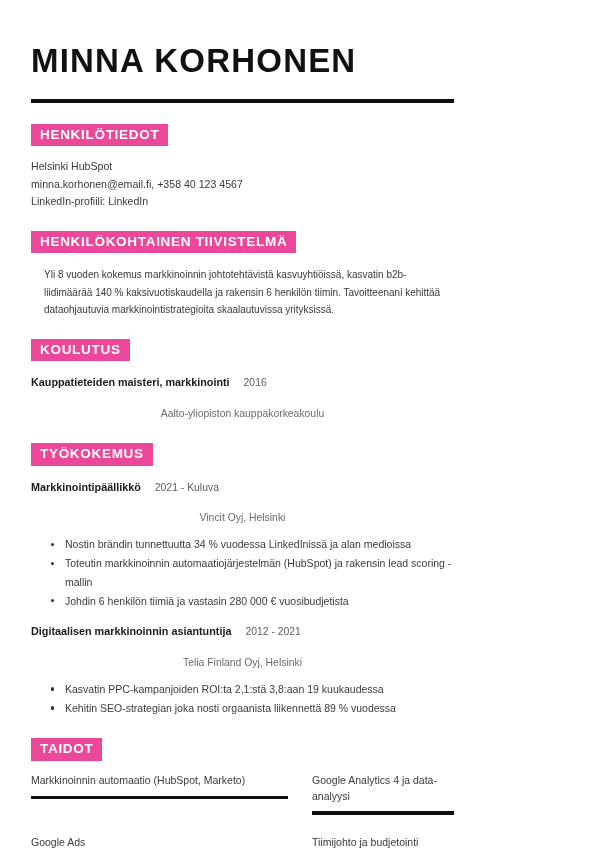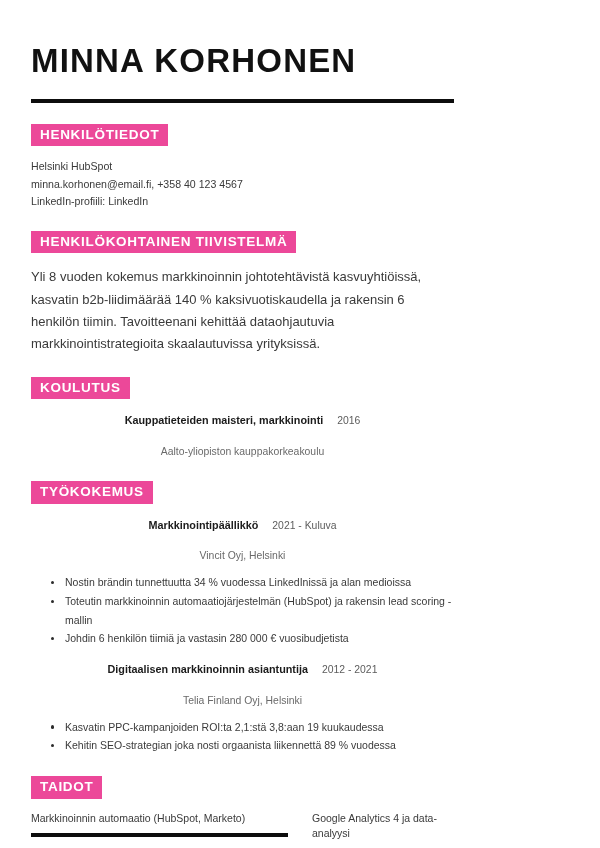--- a/index.html
+++ b/index.html
@@ -56,24 +56,24 @@
     font-weight: 700;
     letter-spacing: 0.7px;
     padding: 4px 9px 5px 9px;
     line-height: 1;
     text-transform: uppercase;
     white-space: nowrap;
   }
 
   
   .body-text {
-    font-size: 13px;
+    font-size: 10px;
     line-height: 1.72;
     color: #3a3a3a;
-    margin: 0;
+    margin: 13px;
   }
   .contact-block {
     margin-top: 12px;
   }
   .contact-line {
     font-size: 10.6px;
     line-height: 1.62;
     color: #3a3a3a;
   }
 
@@ -81,21 +81,21 @@
     margin-top: 13px;
     max-width: 540px;
   }
 
   
   .entry {
     margin-top: 13px;
   }
   .entry-row {
     display: flex;
-    justify-content: center;
+    justify-content: flex-start;
     align-items: baseline;
     gap: 14px;
   }
   .entry-title {
     font-size: 10.8px;
     font-weight: 700;
     color: #1b1b1b;
     line-height: 1.5;
   }
   .entry-date {

